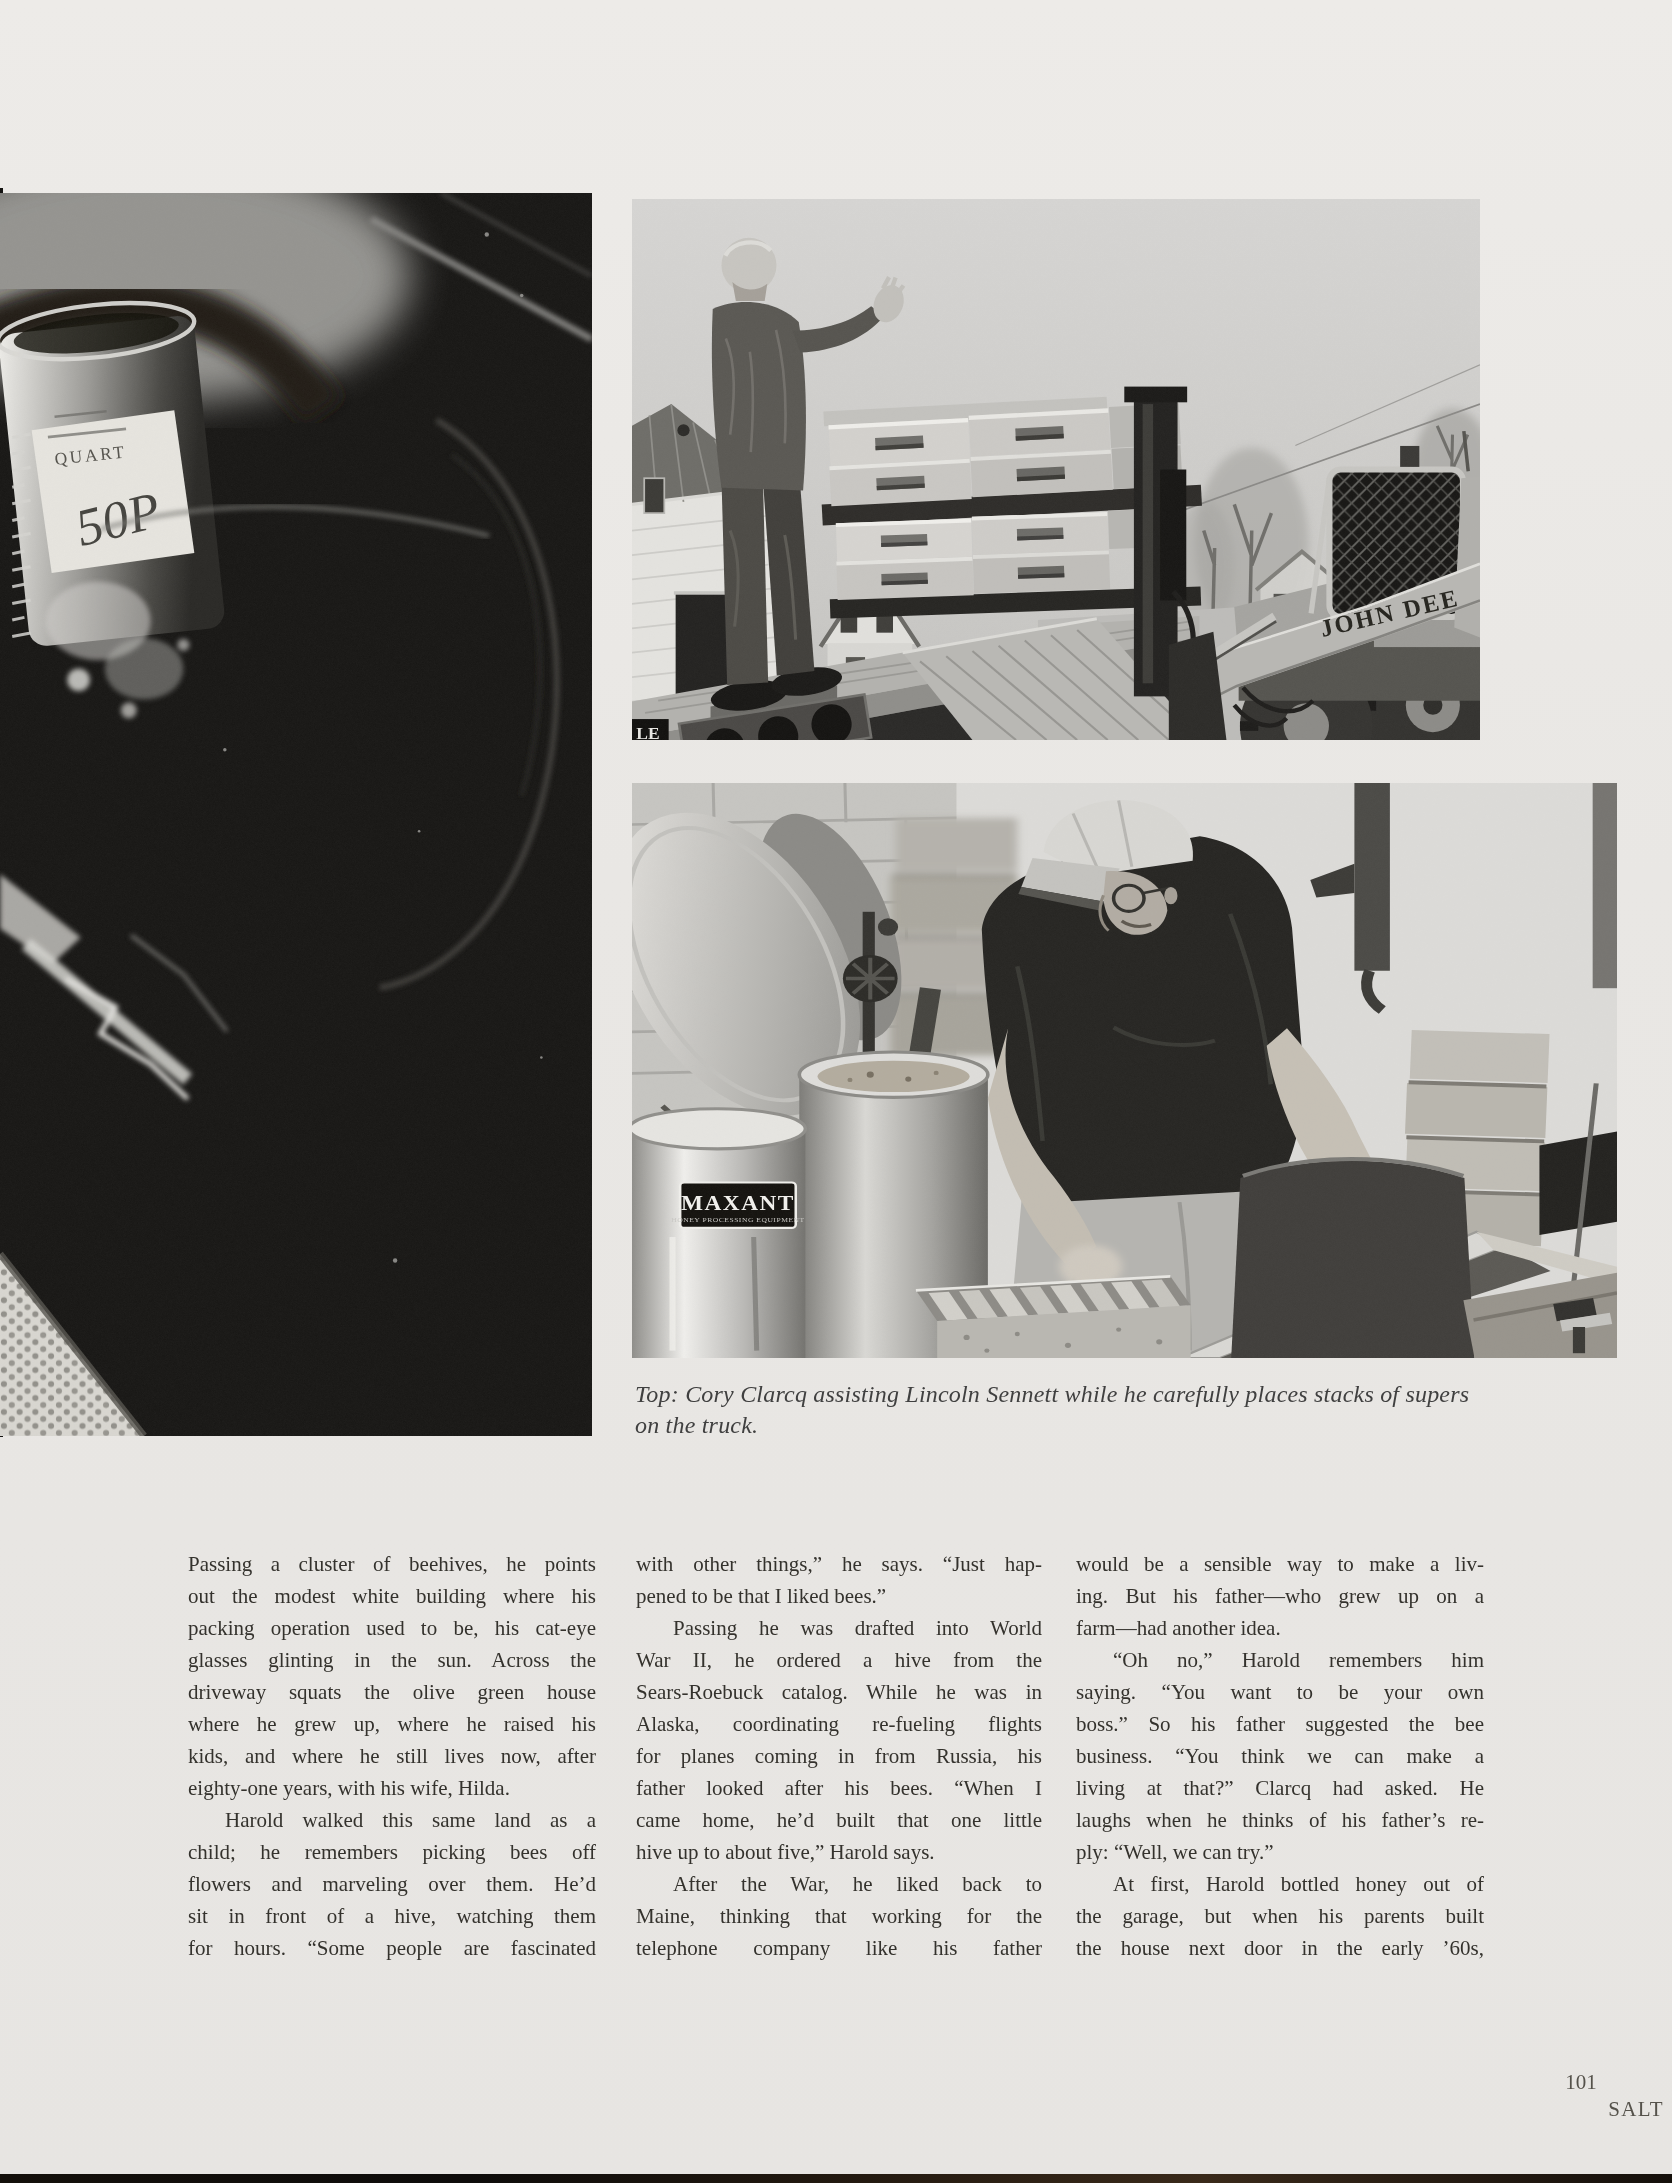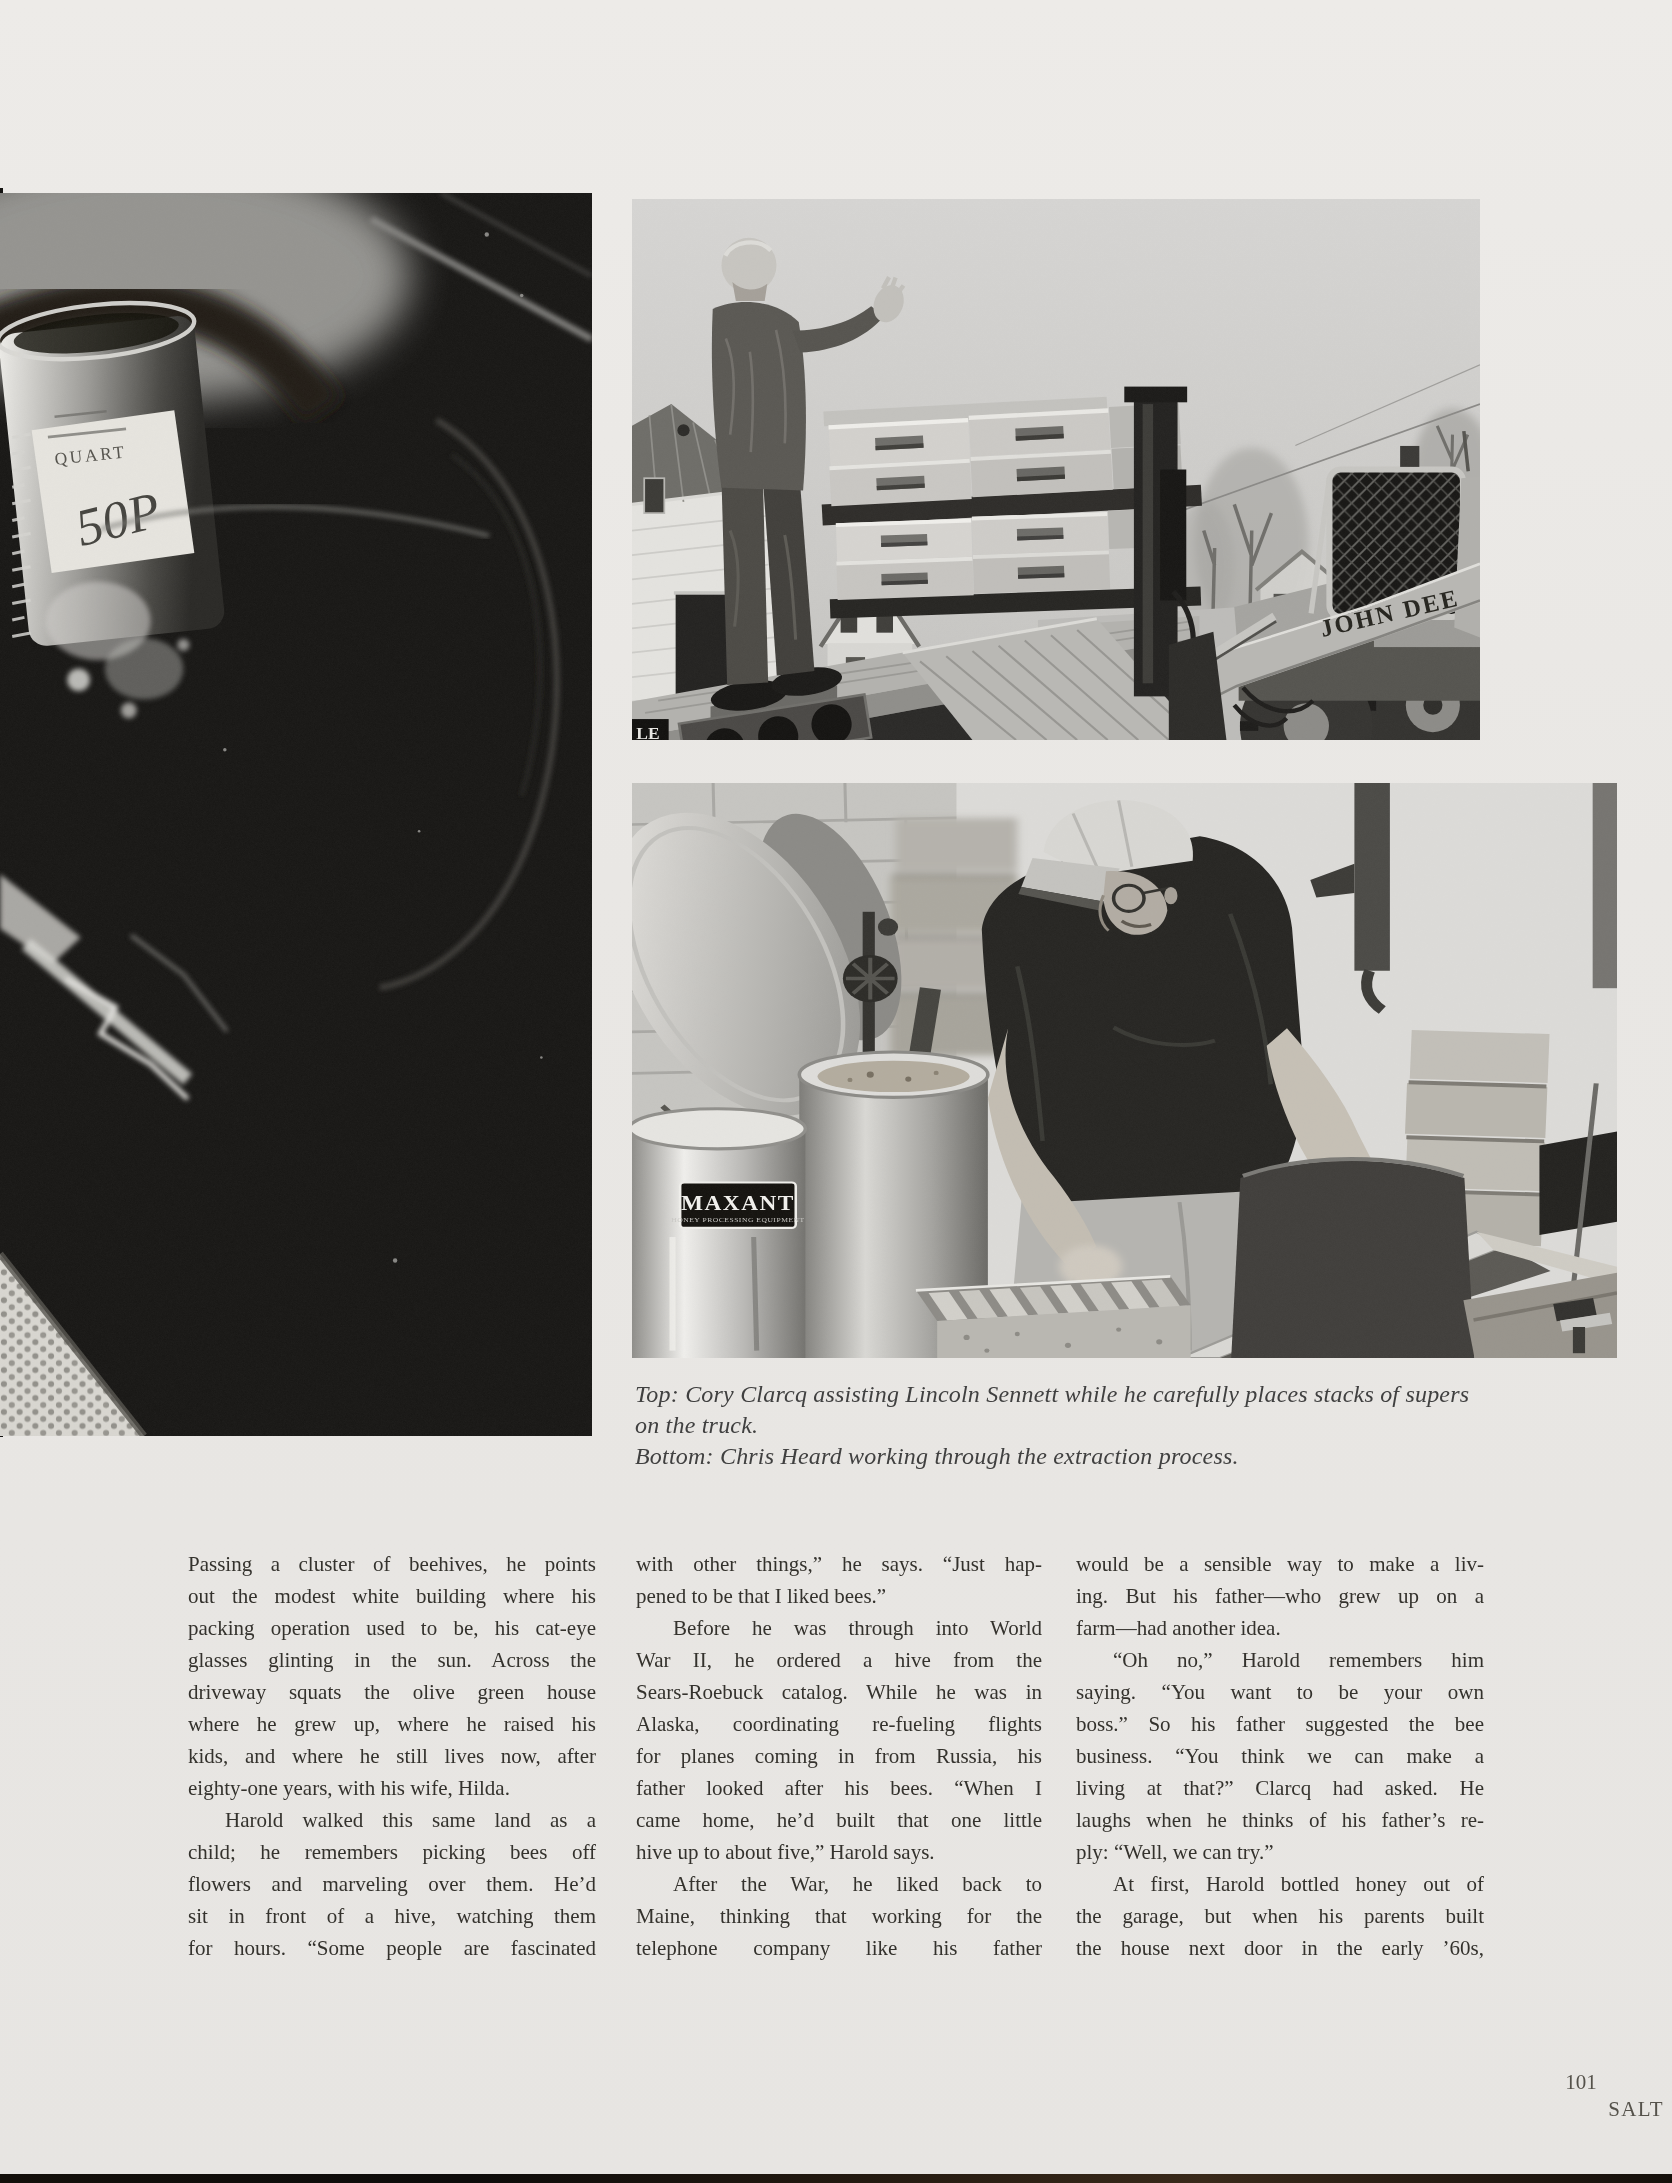--- a/index.html
+++ b/index.html
@@ -581,21 +581,20 @@
           <rect x="1832" y="1222" width="100" height="26" fill="#c5c4c0" transform="rotate(-10 1882 1235)"></rect>
           <rect x="1856" y="1246" width="24" height="60" fill="#3a3935"></rect>
         </g>
       </g>
       <rect width="1943" height="1317" filter="url(#grain3)" opacity="0.12"></rect>
     </svg>
   </div>
 
   <div class="caption">
     <div>Top: Cory Clarcq assisting Lincoln Sennett while he carefully places stacks of supers on the truck.</div>
-    <div>Bottom: Chris Heard working through the extraction process.</div>
   </div>
 
   <div class="columns">
     <div class="bcol" id="col1">
         <div class="bline">Passing a cluster of beehives, he points</div>
         <div class="bline">out the modest white building where his</div>
         <div class="bline">packing operation used to be, his cat-eye</div>
         <div class="bline">glasses glinting in the sun. Across the</div>
         <div class="bline">driveway squats the olive green house</div>
         <div class="bline">where he grew up, where he raised his</div>
@@ -603,21 +602,21 @@
         <div class="bline pend">eighty-one years, with his wife, Hilda.</div>
         <div class="bline ind">Harold walked this same land as a</div>
         <div class="bline">child; he remembers picking bees off</div>
         <div class="bline">flowers and marveling over them. He’d</div>
         <div class="bline">sit in front of a hive, watching them</div>
         <div class="bline">for hours. “Some people are fascinated</div>
       </div>
     <div class="bcol" id="col2">
         <div class="bline">with other things,” he says. “Just hap-</div>
         <div class="bline pend">pened to be that I liked bees.”</div>
-        <div class="bline ind">Before he was through into World</div>
+        <div class="bline ind">Passing he was drafted into World</div>
         <div class="bline">War II, he ordered a hive from the</div>
         <div class="bline">Sears-Roebuck catalog. While he was in</div>
         <div class="bline">Alaska, coordinating re-fueling flights</div>
         <div class="bline">for planes coming in from Russia, his</div>
         <div class="bline">father looked after his bees. “When I</div>
         <div class="bline">came home, he’d built that one little</div>
         <div class="bline pend">hive up to about five,” Harold says.</div>
         <div class="bline ind">After the War, he liked back to</div>
         <div class="bline">Maine, thinking that working for the</div>
         <div class="bline">telephone company like his father</div>

